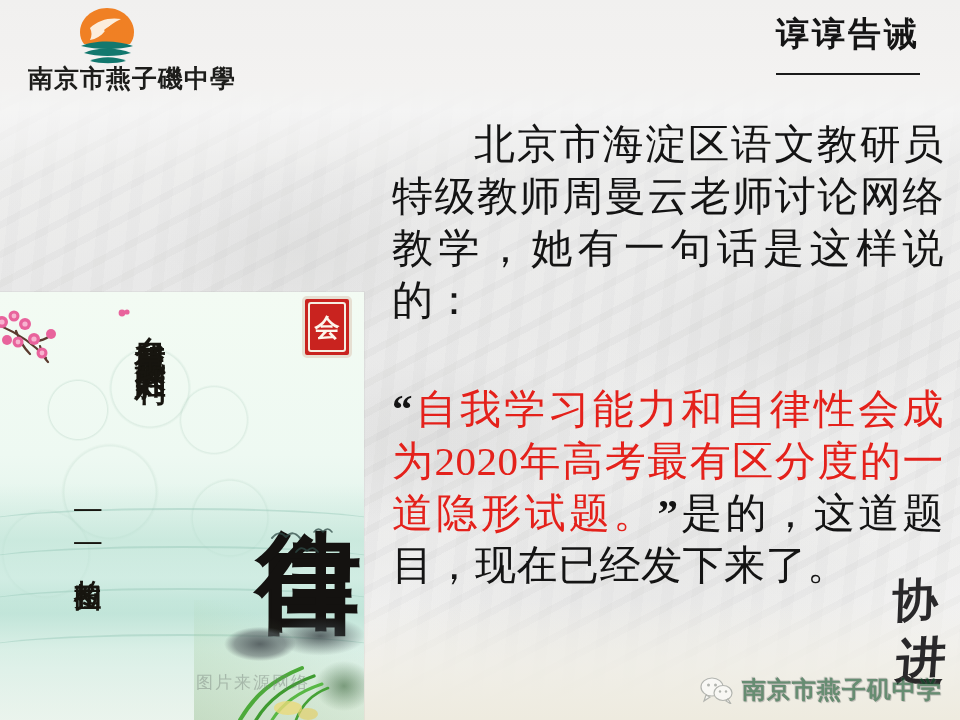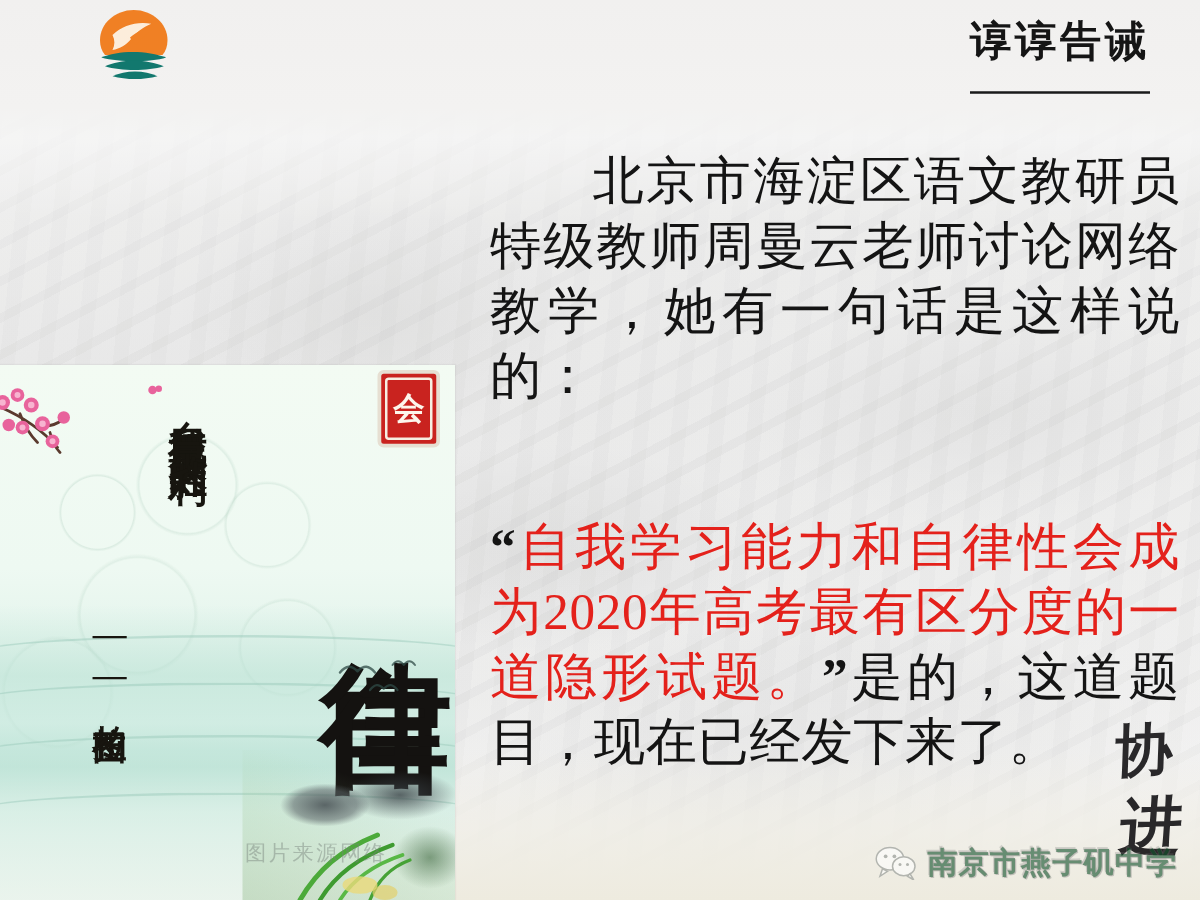--- a/index.html
+++ b/index.html
@@ -131,21 +131,21 @@
     line-height: 52px;
     color: #141414;
     letter-spacing: 0.5px;
     text-align: justify;
     text-justify: inter-character;
   }
   .para.intro {
     text-indent: 2em;
   }
   .para.quote-para {
-    margin-top: 85px;
+    margin-top: 57px;
     font-family: Liberation Serif, serif;
   }
   .quote-red {
     color: #e4211b;
   }
   .quote-mark {
     color: #141414;
     font-weight: 700;
   }
 
@@ -395,20 +395,21 @@
     <div class="logo-mark">
       <svg viewBox="0 0 66 60" width="66" height="60" aria-hidden="true">
         <path d="M33 2 C48 2 60 13 60 26 C60 31 58.5 35 56 38 L10 38 C7.5 35 6 31 6 26 C6 13 18 2 33 2 Z" fill="#f08024"></path>
         <path d="M16 22 C24 14 36 11 47 13 C40 16 35 20 31 25 C27 30 22 33 16 34 C18 30 18 26 16 22 Z" fill="#fdf6ec" opacity="0.92"></path>
         <path d="M30 24 C36 19 43 16 50 16 C44 20 39 25 35 30 C33 28 31 26 30 24 Z" fill="#f08024"></path>
         <path d="M7 40 C20 34 44 34 59 40 C46 44 22 44 7 40 Z" fill="#12786e"></path>
         <path d="M10 47 C22 41 44 41 57 47 C44 51 23 51 10 47 Z" fill="#12786e"></path>
         <path d="M16 55 C26 50 42 50 52 55 C41 58 27 58 16 55 Z" fill="#12786e"></path>
       </svg>
     </div>
+    <div class="logo-name">南京市燕子磯中學</div>
   </div>
 
   <div class="slide-title">谆谆告诫</div>
 
   <div class="body-col">
     <div class="para intro">北京市海淀区语文教研员特级教师周曼云老师讨论网络教学，她有一句话是这样说的：</div>
     <div class="para quote-para"><span class="quote-mark">“</span><span class="quote-red">自我学习能力和自律性会成为2020年高考最有区分度的一道隐形试题。</span><span class="quote-mark">”</span><span>是的，这道题目，现在已经发下来了。</span></div>
   </div>
 
   <div class="poster">

